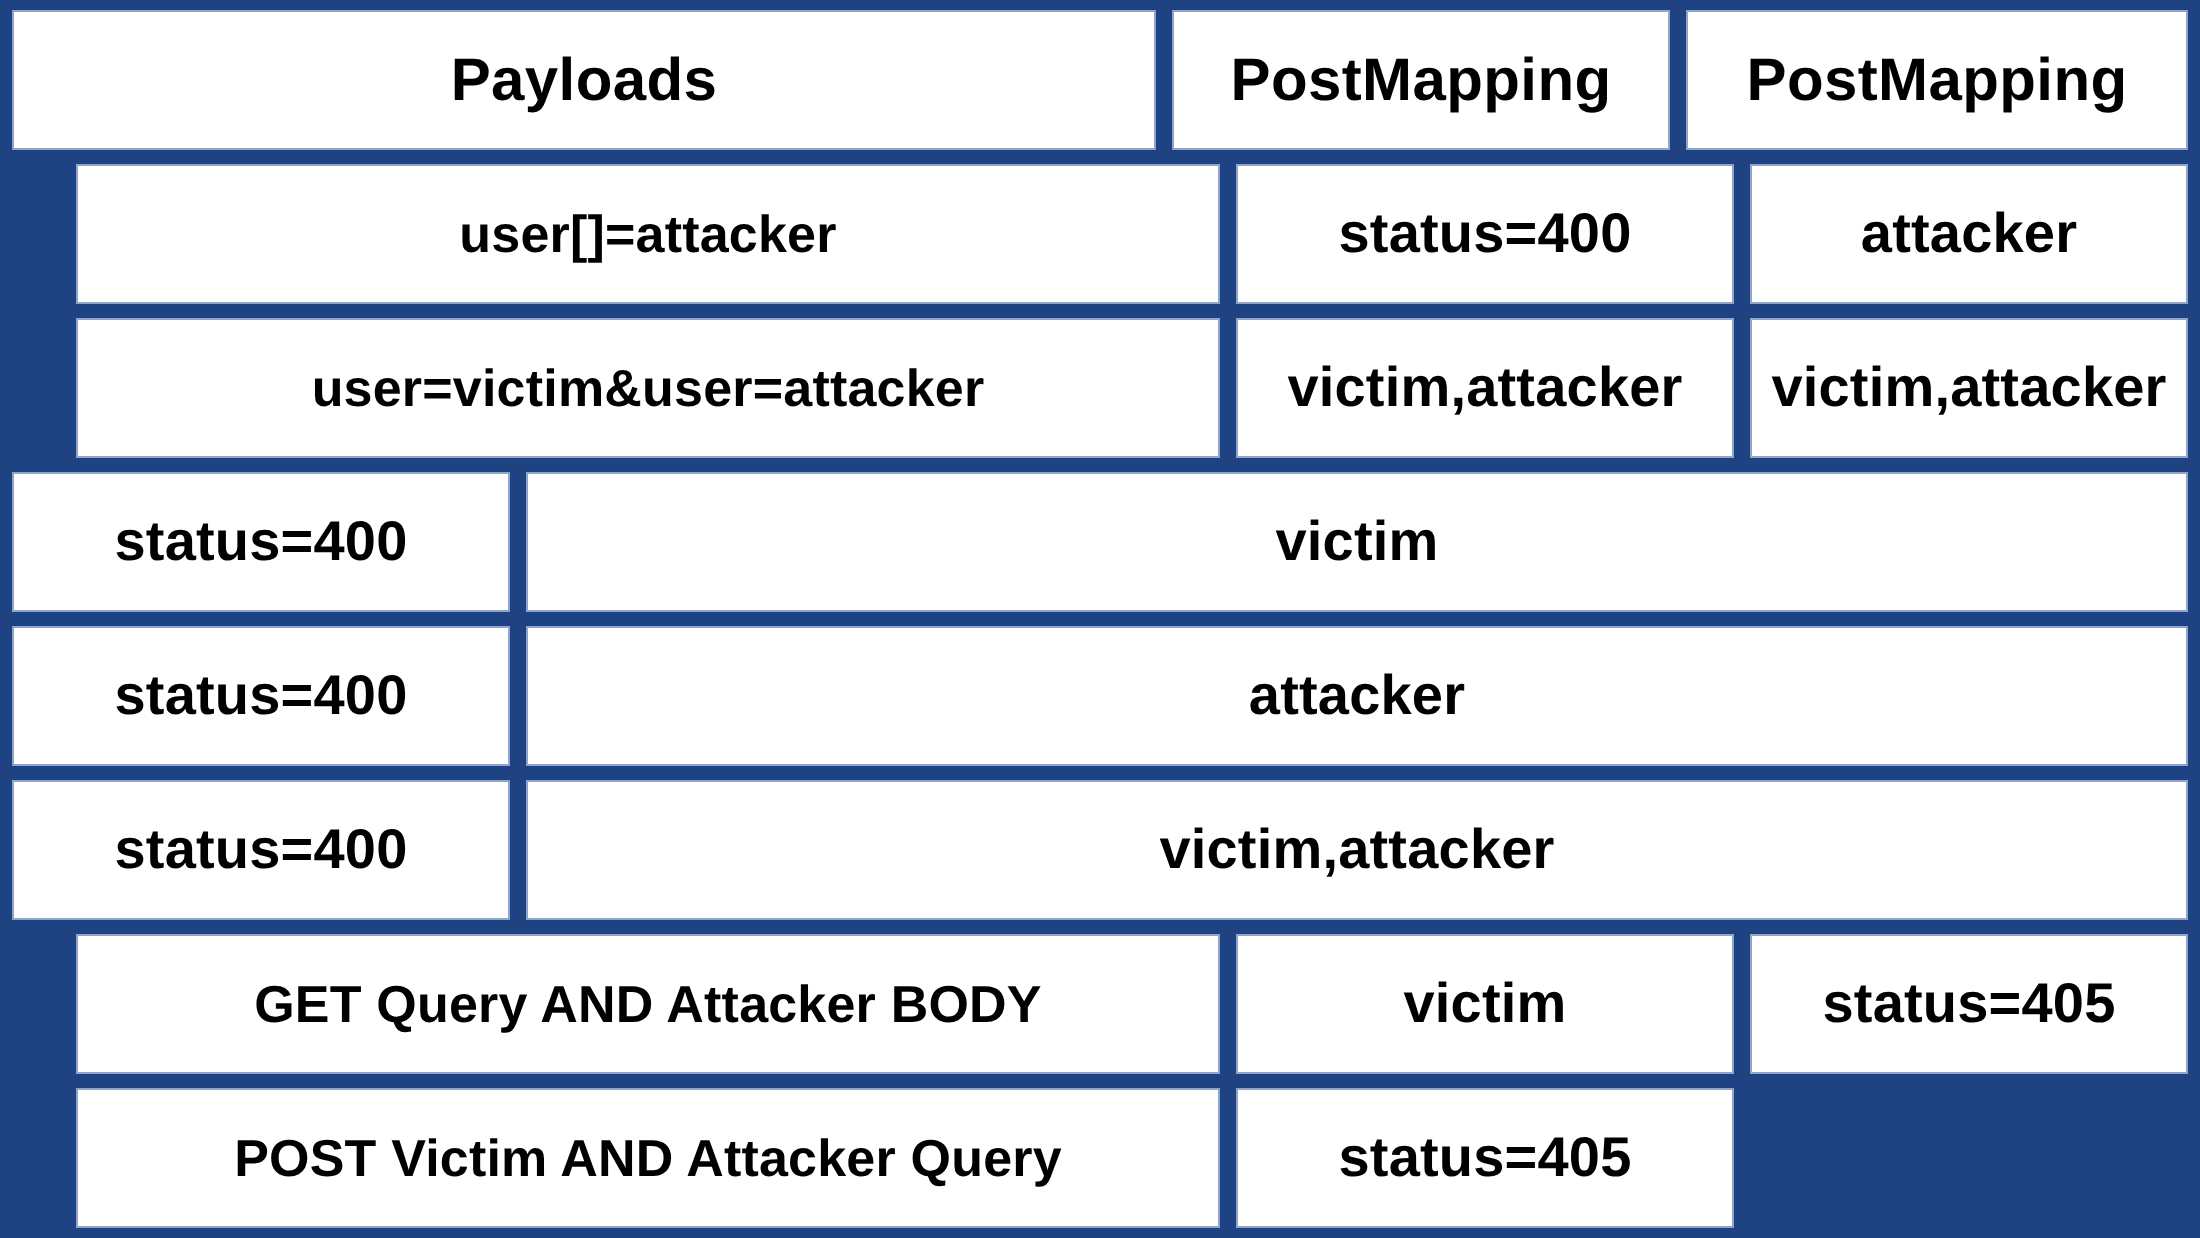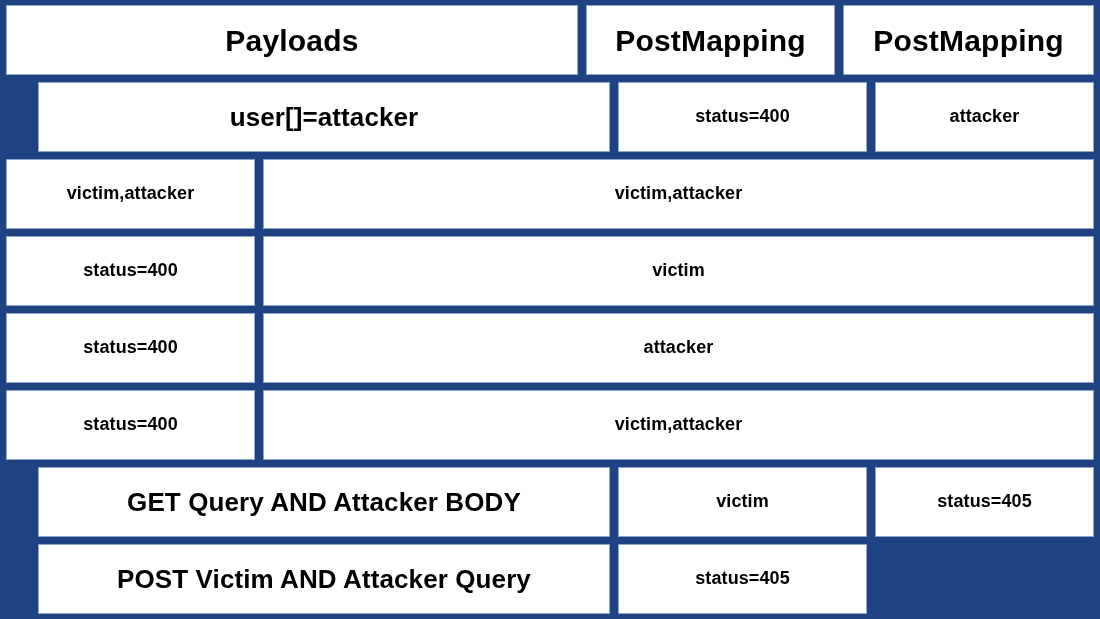--- a/index.html
+++ b/index.html
@@ -57,21 +57,21 @@
     flex: 0 0 249px;
   }
   .col-post {
     flex: 1 1 auto;
   }
   .header .cell {
     font-size: 30px;
     letter-spacing: 0.2px;
   }
   .body-row .cell {
-    font-size: 18px;
+    font-size: 28px;
     letter-spacing: 0.1px;
   }
   .body-row .col-payloads {
     font-size: 26px;
     margin-left: 32px;
   }
 </style>
 </head>
 <body>
 
@@ -84,20 +84,21 @@
       <div class="cell col-post">PostMapping</div>
     </div>
 
     <div class="row body-row">
       <div class="cell col-payloads">user[]=attacker</div>
       <div class="cell col-get">status=400</div>
       <div class="cell col-post">attacker</div>
     </div>
 
     <div class="row body-row">
+      <div class="cell col-payloads">user=victim&amp;user=attacker</div>
       <div class="cell col-get">victim,attacker</div>
       <div class="cell col-post">victim,attacker</div>
     </div>
 
     <div class="row body-row">
       <div class="cell col-get">status=400</div>
       <div class="cell col-post">victim</div>
     </div>
 
     <div class="row body-row">

